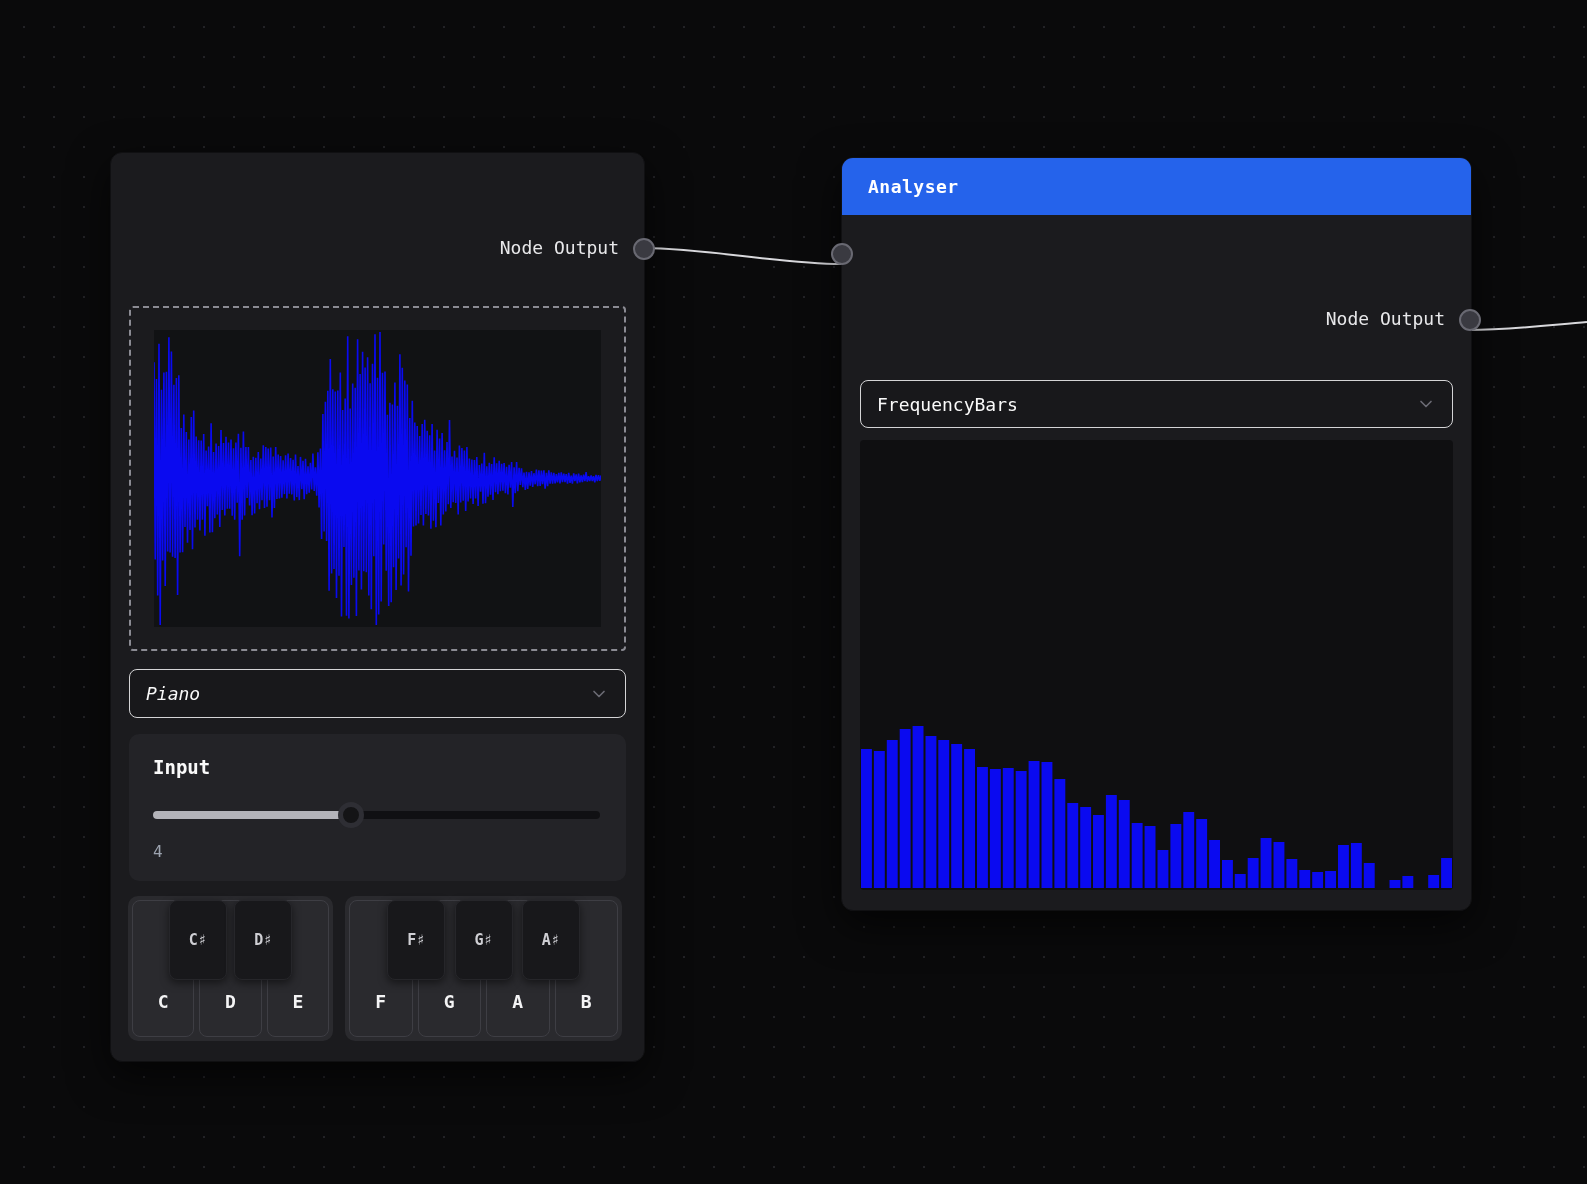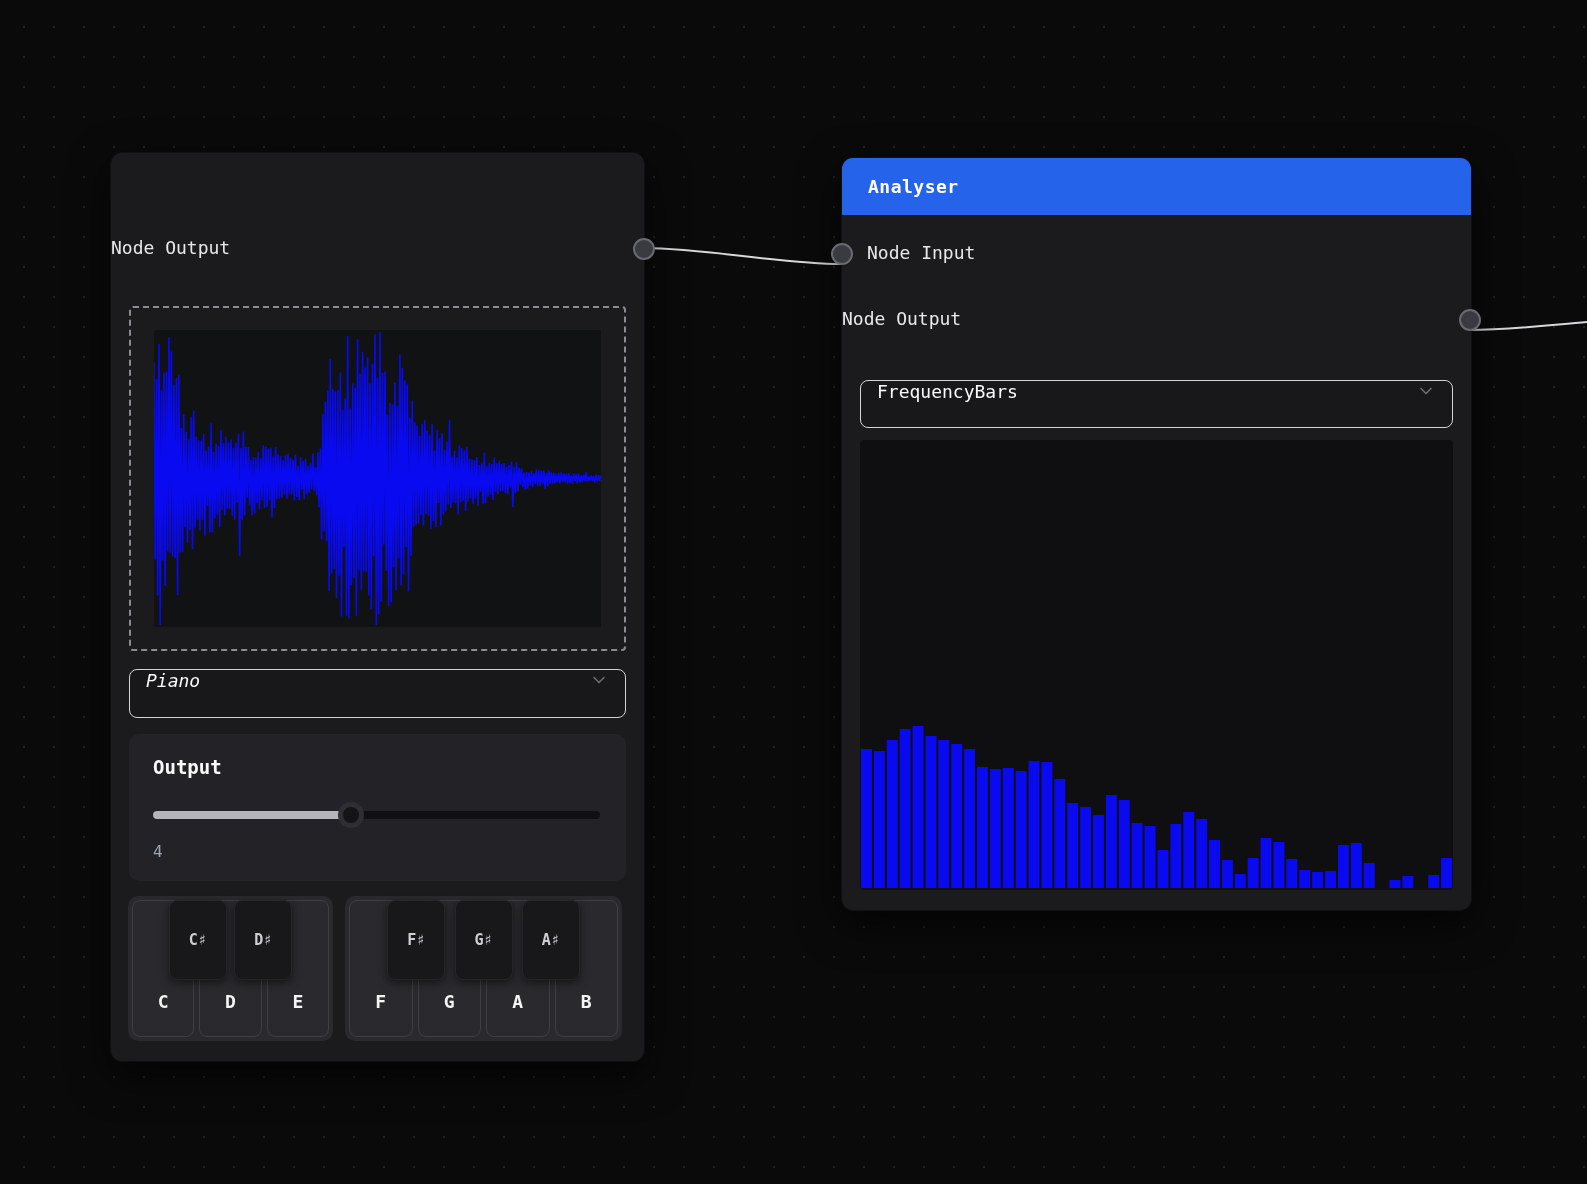--- a/index.html
+++ b/index.html
@@ -20,33 +20,33 @@
     height:57px;border-radius:11px 11px 0 0;background:#2563eb;
     display:flex;align-items:center;padding:0 26px;gap:15px;
   }
   .node-title{font-size:18px;font-weight:bold;color:#ffffff;letter-spacing:.5px;}
   .hdr-icon{width:22px;height:22px;flex:0 0 auto;}
   .port{
     position:absolute;width:22px;height:22px;border-radius:50%;
     background:#3a3a41;border:2px solid #696972;box-sizing:border-box;z-index:3;
   }
   .port-row{position:absolute;left:0;right:0;font-size:18px;color:#e8e8ea;}
-  .port-row.right{text-align:left;}
+  .port-row.right{text-align:right;}
   
   .wave-box{
     position:absolute;left:18px;top:153px;width:497px;height:345px;
     border:2px dashed #8b8b93;border-radius:4px;box-sizing:border-box;
     display:flex;align-items:center;justify-content:center;
   }
   .wave-canvas{width:447px;height:297px;background:#111214;}
   
   .select{
     position:absolute;left:18px;height:49px;background:#18181b;
     border:1px solid #d4d4d6;border-radius:8px;box-sizing:border-box;
-    display:flex;padding:0 16px;font-size:18px;color:#fafafa;
+    display:flex;align-items:center;padding:0 16px;font-size:18px;color:#fafafa;
     cursor:pointer;
   }
   .select .chev{margin-left:auto;width:20px;height:20px;color:#6b6b74;}
   
   .octave-card{
     position:absolute;left:18px;top:581px;width:497px;height:147px;
     background:#232327;border-radius:10px;box-sizing:border-box;padding:22px 24px;
   }
   .octave-label{font-size:19px;font-weight:bold;color:#fafafa;}
   .slider{position:relative;margin-top:24px;height:26px;}
@@ -103,21 +103,21 @@
     </div>
 
     <div class="select" style="top:516px;width:497px;font-style:italic;">
       <span>Piano</span>
       <svg class="chev" viewBox="0 0 24 24" fill="none" stroke="currentColor" stroke-width="2" stroke-linecap="round" stroke-linejoin="round">
         <polyline points="6 9 12 15 18 9"></polyline>
       </svg>
     </div>
 
     <div class="octave-card">
-      <div class="octave-label">Output</div>
+      <div class="octave-label">Input</div>
       <div class="slider">
         <div class="slider-track"></div>
         <div class="slider-fill" id="sliderFill" style="width: 44%;"></div>
         <div class="slider-thumb" id="sliderThumb" style="left: calc(44% - 13px);"></div>
       </div>
       <div class="octave-value">4</div>
     </div>
 
     <div class="key-group" id="keyGroup0" style="left:17px;width:205px;">
         <div class="white-key">C</div>
@@ -135,23 +135,20 @@
         <div class="black-key" style="left: 109.5px;">G♯</div>
         <div class="black-key" style="left: 176.75px;">A♯</div>
       </div>
   </div>
 
   <div class="node" style="left:841px;top:157px;width:629px;height:752px;">
     <div class="node-header">
       <span class="node-title">Analyser</span>
     </div>
 
-    <div class="port-row" style="top:84px;padding-left:25px;">
-      <span>Node Input</span>
-    </div>
     <div class="port" style="left:-11px;top:85px;"></div>
 
     <div class="port-row right" style="top:150px;padding-right:26px;">
       <span>Node Output</span>
     </div>
     <div class="port" style="right:-10px;top:151px;"></div>
 
     <div class="select" style="top:222px;width:593px;height:48px;">
       <span>FrequencyBars</span>
       <svg class="chev" viewBox="0 0 24 24" fill="none" stroke="currentColor" stroke-width="2" stroke-linecap="round" stroke-linejoin="round">

